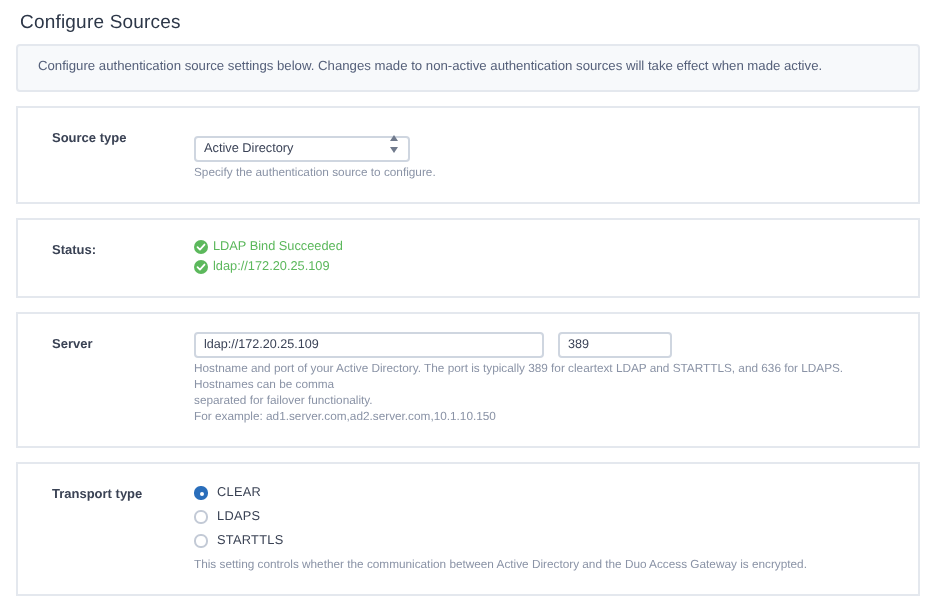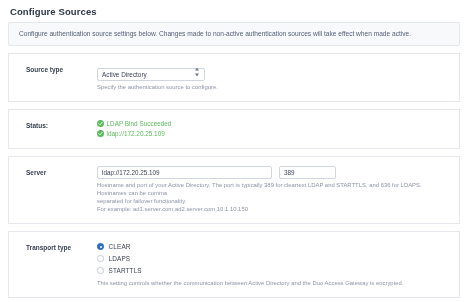--- a/index.html
+++ b/index.html
@@ -17,21 +17,21 @@
   }
   .page {
     width: 468px;
     height: 302px;
     position: relative;
     box-sizing: border-box;
     padding: 0 8px;
   }
   .page-title {
     font-size: 9.5px;
-    font-weight: bold;
+    font-weight: normal;
     color: #2d3748;
     letter-spacing: 0.1px;
     padding: 6px 0 5px 2px;
   }
   .banner-card {
     background: #f7f9fb;
     border: 1px solid #e4e8ee;
     border-radius: 2px;
     padding: 7px 10px 7px 10px;
     box-sizing: border-box;

